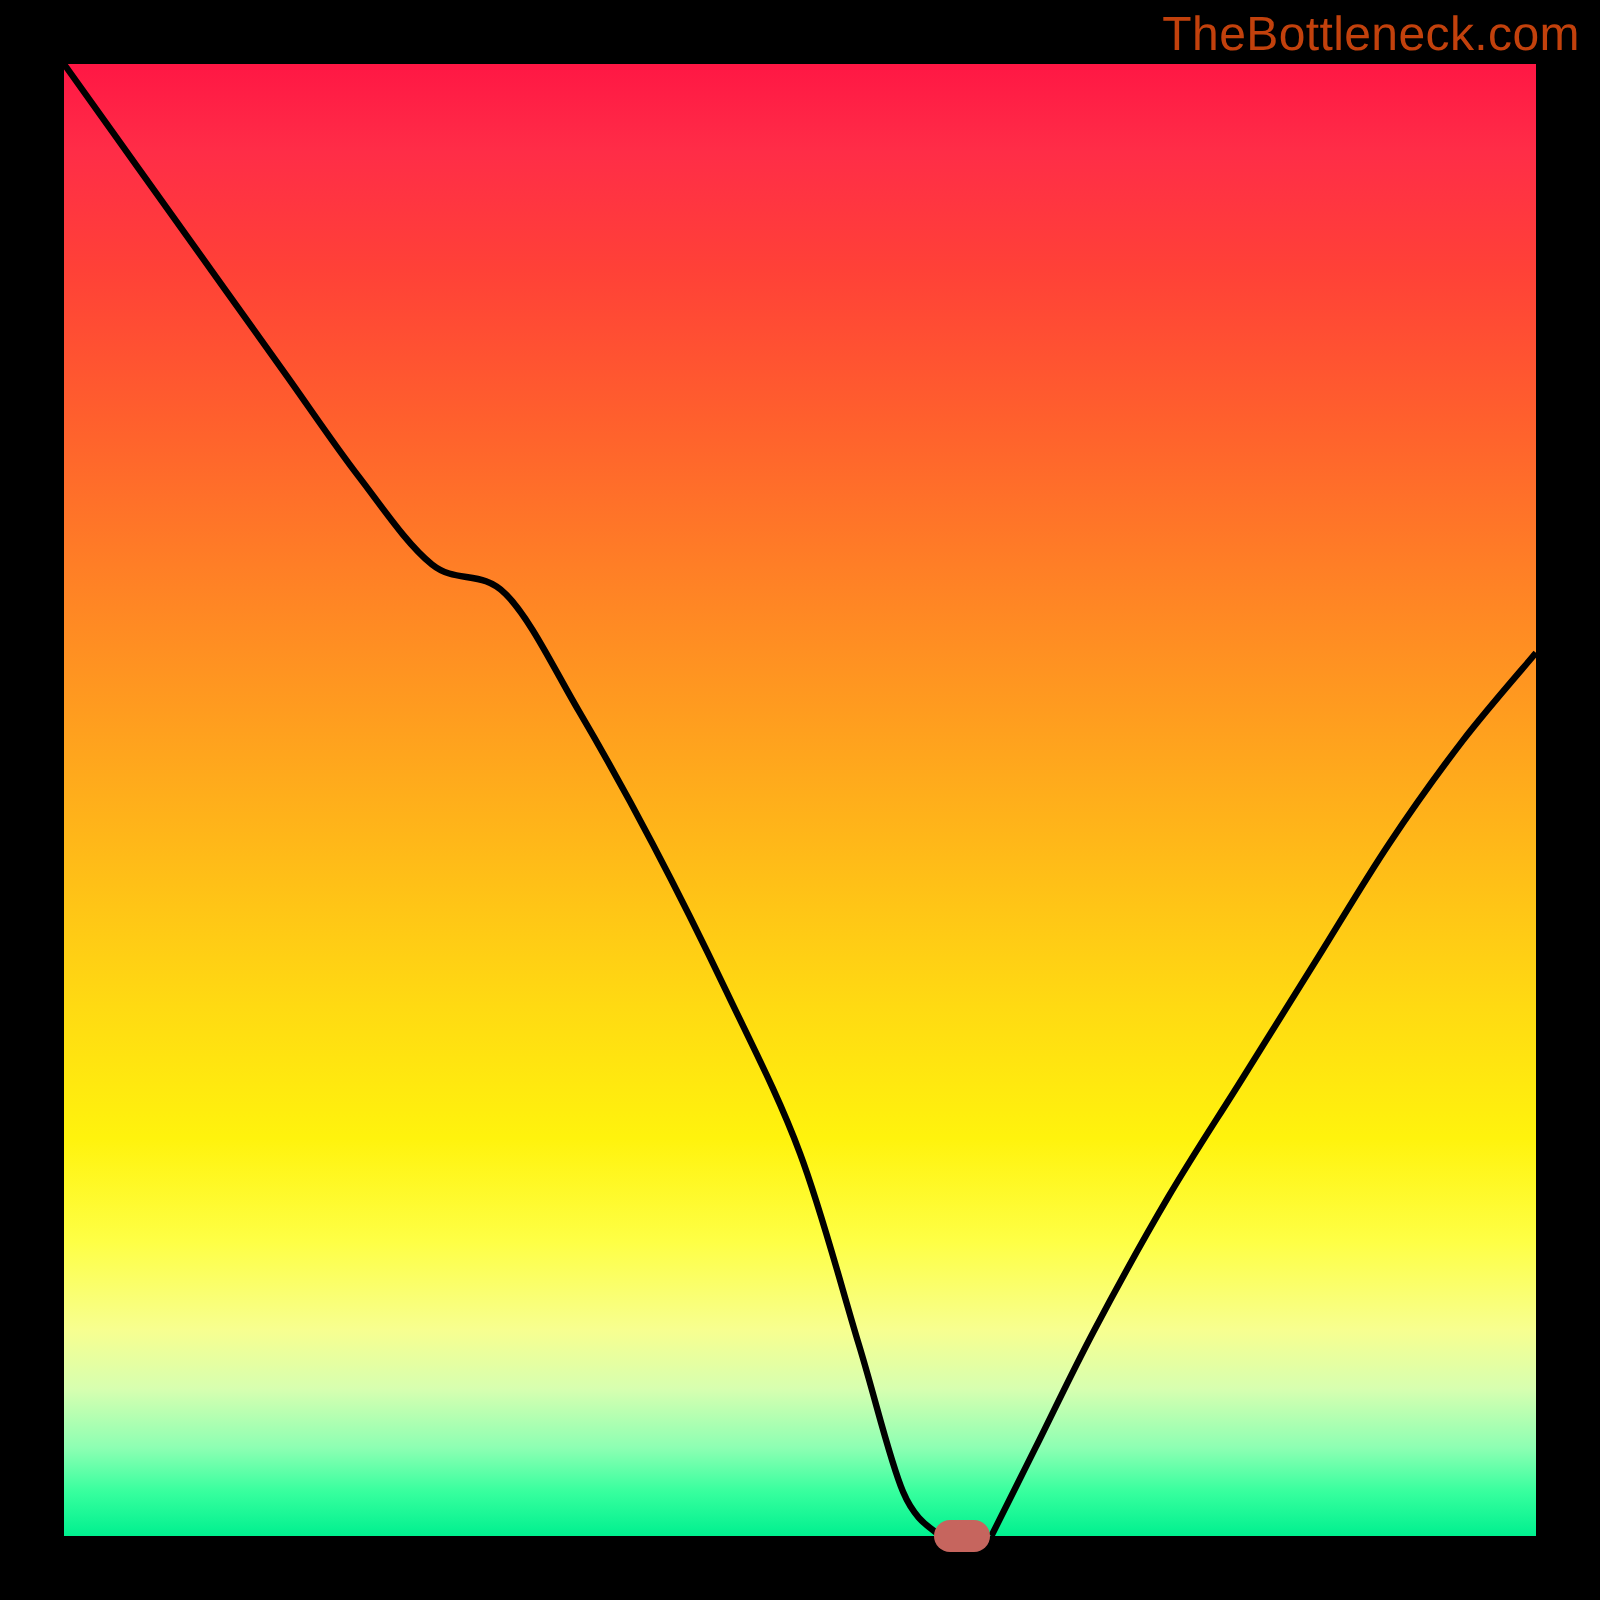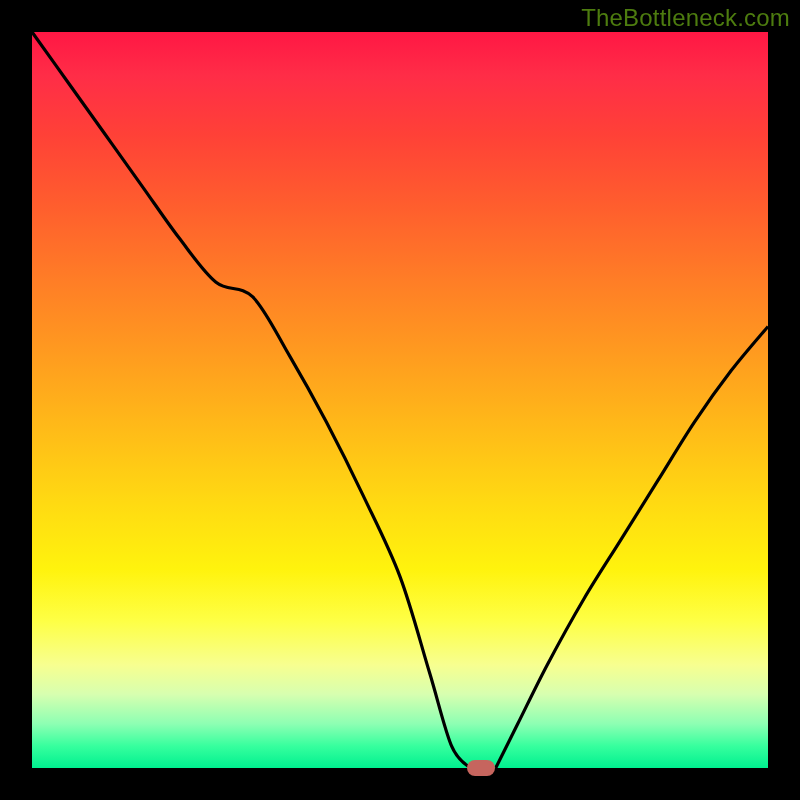--- a/index.html
+++ b/index.html
@@ -14,21 +14,21 @@
   .frame {
     position: relative;
     width: 800px;
     height: 800px;
     background: #000;
   }
   .watermark {
     position: absolute;
     top: 4px;
     right: 10px;
-    color: #4d7c0f;
+    color: #c2410c;
     font-size: 24px;
     font-weight: 500;
     letter-spacing: 0.2px;
     user-select: none;
   }
   .plot {
     position: absolute;
     left: 32px;
     top: 32px;
     width: 736px;

